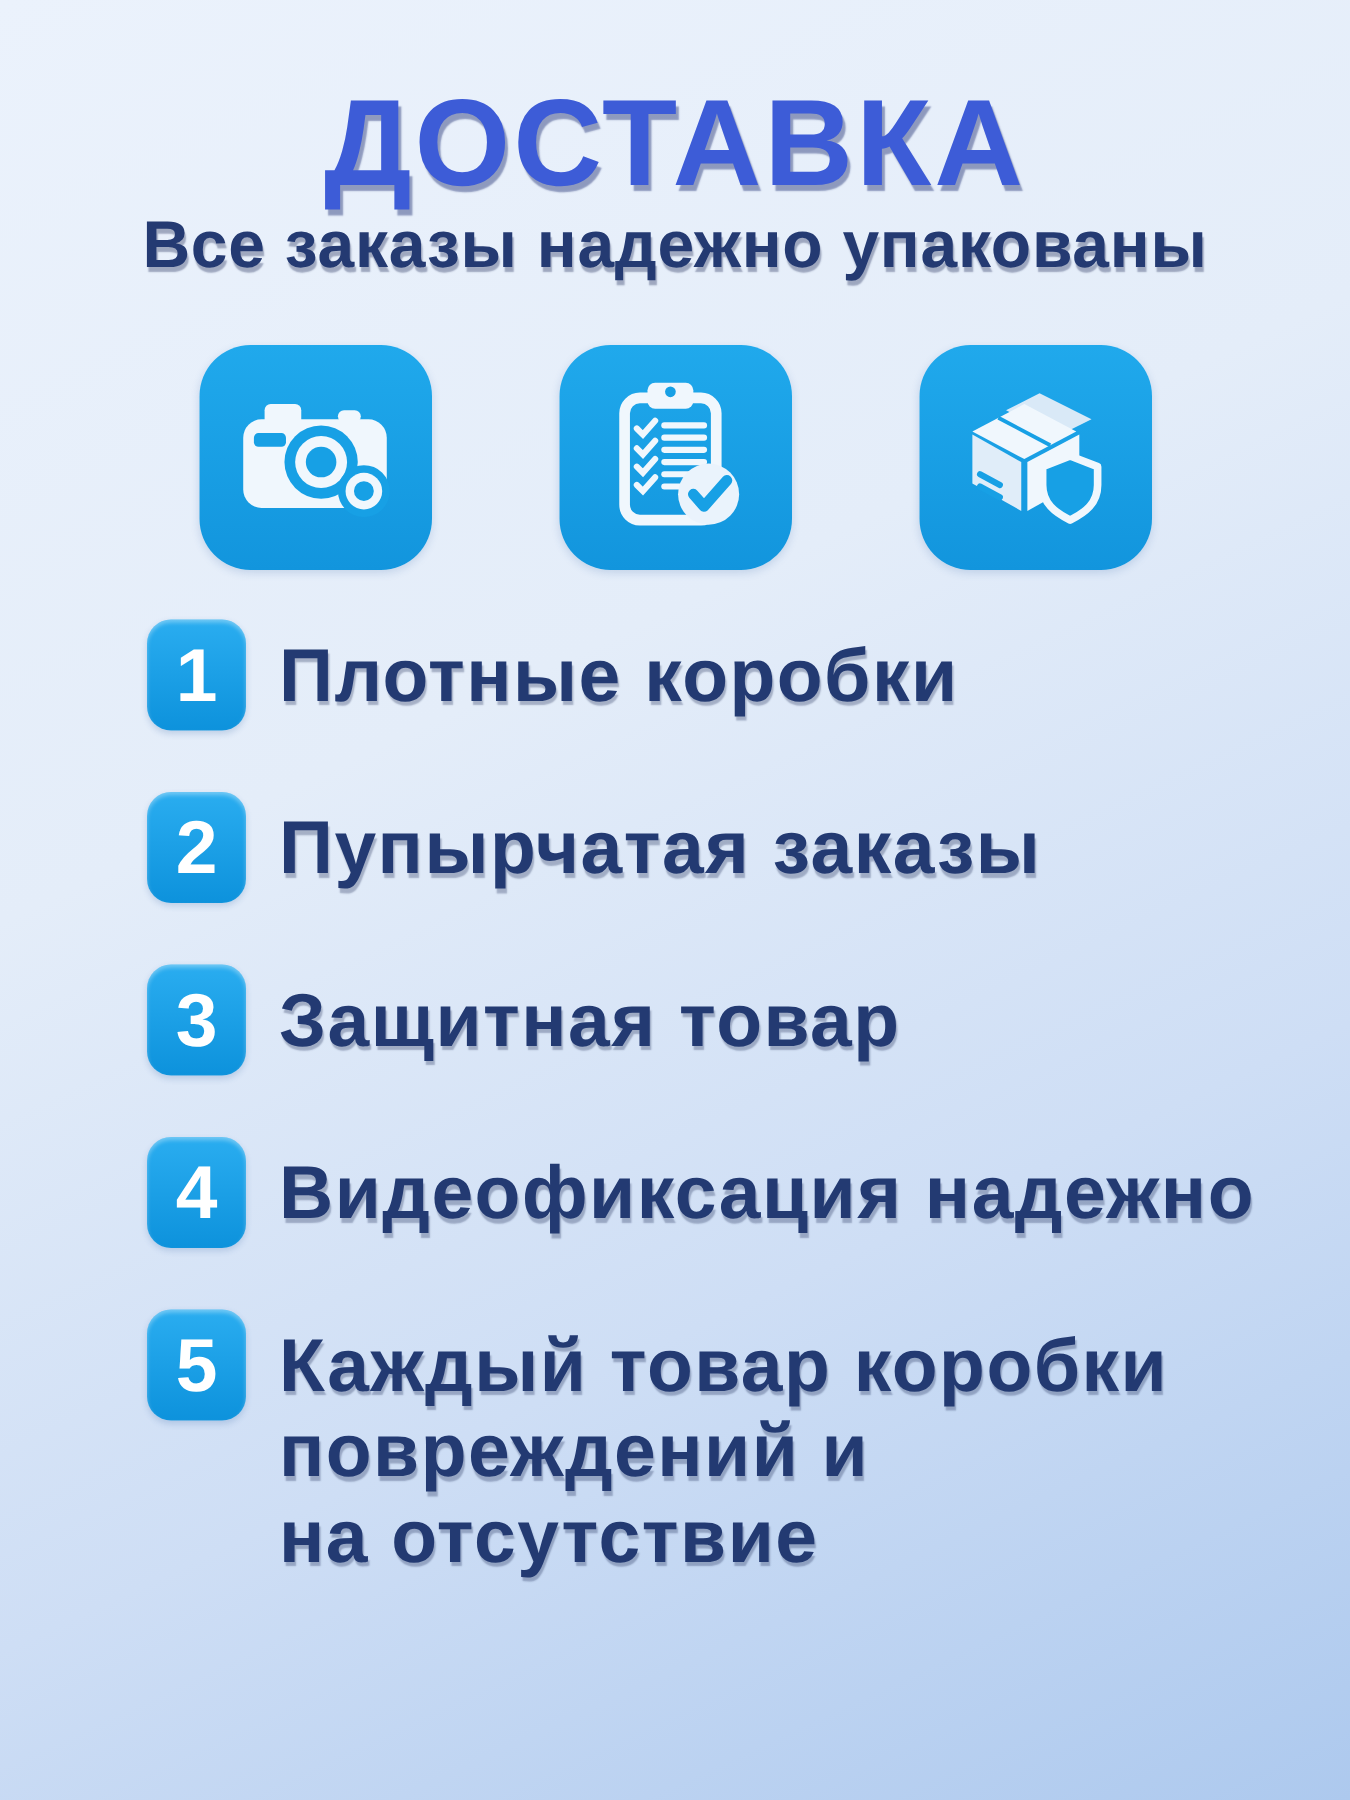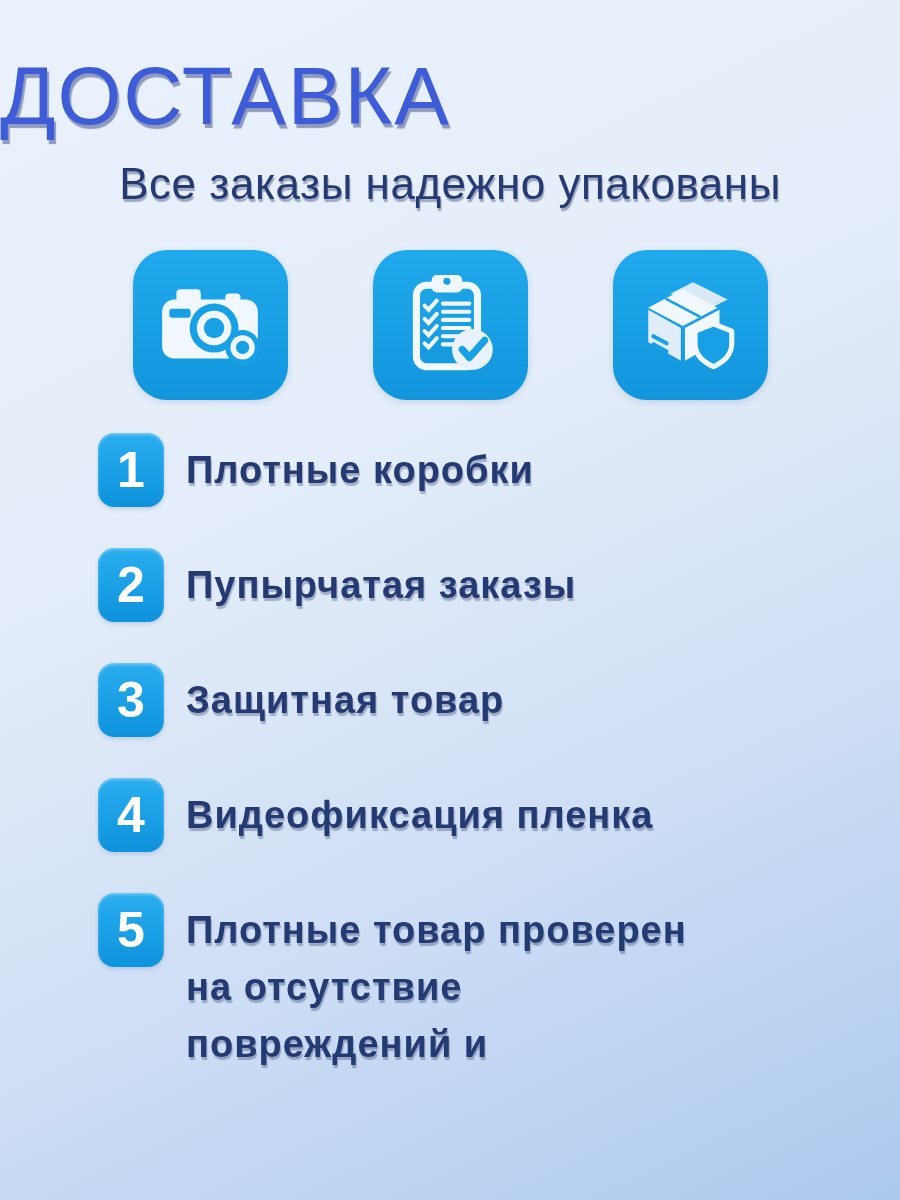--- a/index.html
+++ b/index.html
@@ -6,33 +6,34 @@
   body {
     width: 900px;
     height: 1200px;
     overflow: hidden;
     font-family: "Liberation Sans", "DejaVu Sans", sans-serif;
     background: linear-gradient(155deg, #ebf2fc 0%, #e4edf9 38%, #cedef5 68%, #adc9ee 100%);
   }
   .poster { width: 900px; height: 1200px; position: relative; }
 
   .title {
-    margin: 55px 0 22px 0;
+    margin: 55px 0 2px 0;
+    text-align: center;
     font-size: 82px;
     line-height: 1.0;
-    font-weight: 400;
+    font-weight: 700;
     letter-spacing: 2px;
     color: #3d5cd7;
     text-shadow: 2px 4px 1px rgba(34,48,115,0.45);
   }
   .subtitle {
     text-align: center;
     font-size: 44px;
     line-height: 1.15;
-    font-weight: 400;
+    font-weight: 700;
     letter-spacing: 0.5px;
     color: #243a72;
     text-shadow: 1px 3px 1px rgba(23,35,80,0.35);
     margin-bottom: 40px;
   }
 
   .icons-row {
     display: flex;
     justify-content: center;
     gap: 85px;
@@ -61,21 +62,21 @@
     color: #ffffff;
     font-size: 50px;
     font-weight: 800;
     display: flex;
     align-items: center;
     justify-content: center;
     box-shadow: inset 0 2px 3px rgba(255,255,255,0.35), 0 2px 4px rgba(40,90,160,0.2);
   }
   .step-text {
     margin-left: 22px;
-    font-size: 38px;
+    font-size: 50px;
     font-weight: 800;
     letter-spacing: 1px;
     color: #233a72;
     line-height: 74px;
     white-space: nowrap;
     text-shadow: 1px 3px 1px rgba(23,35,80,0.3);
   }
   .step-text.multi { line-height: 57px; padding-top: 9px; }
   .step-text span { display: block; }
 </style>
@@ -164,28 +165,28 @@
     <div class="row">
       <div class="badge">3</div>
       <div class="step-text">
         <span>Защитная товар</span>
       </div>
     </div>
 
     <div class="row">
       <div class="badge">4</div>
       <div class="step-text">
-        <span>Видеофиксация пленка</span>
+        <span>Видеофиксация надежно</span>
       </div>
     </div>
 
     <div class="row">
       <div class="badge">5</div>
       <div class="step-text multi">
-        <span>Плотные товар проверен</span>
+        <span>Каждый товар коробки</span>
+        <span>повреждений и</span>
         <span>на отсутствие</span>
-        <span>повреждений и</span>
       </div>
     </div>
 
   </div>
 
 </div>
 
 </body></html>

